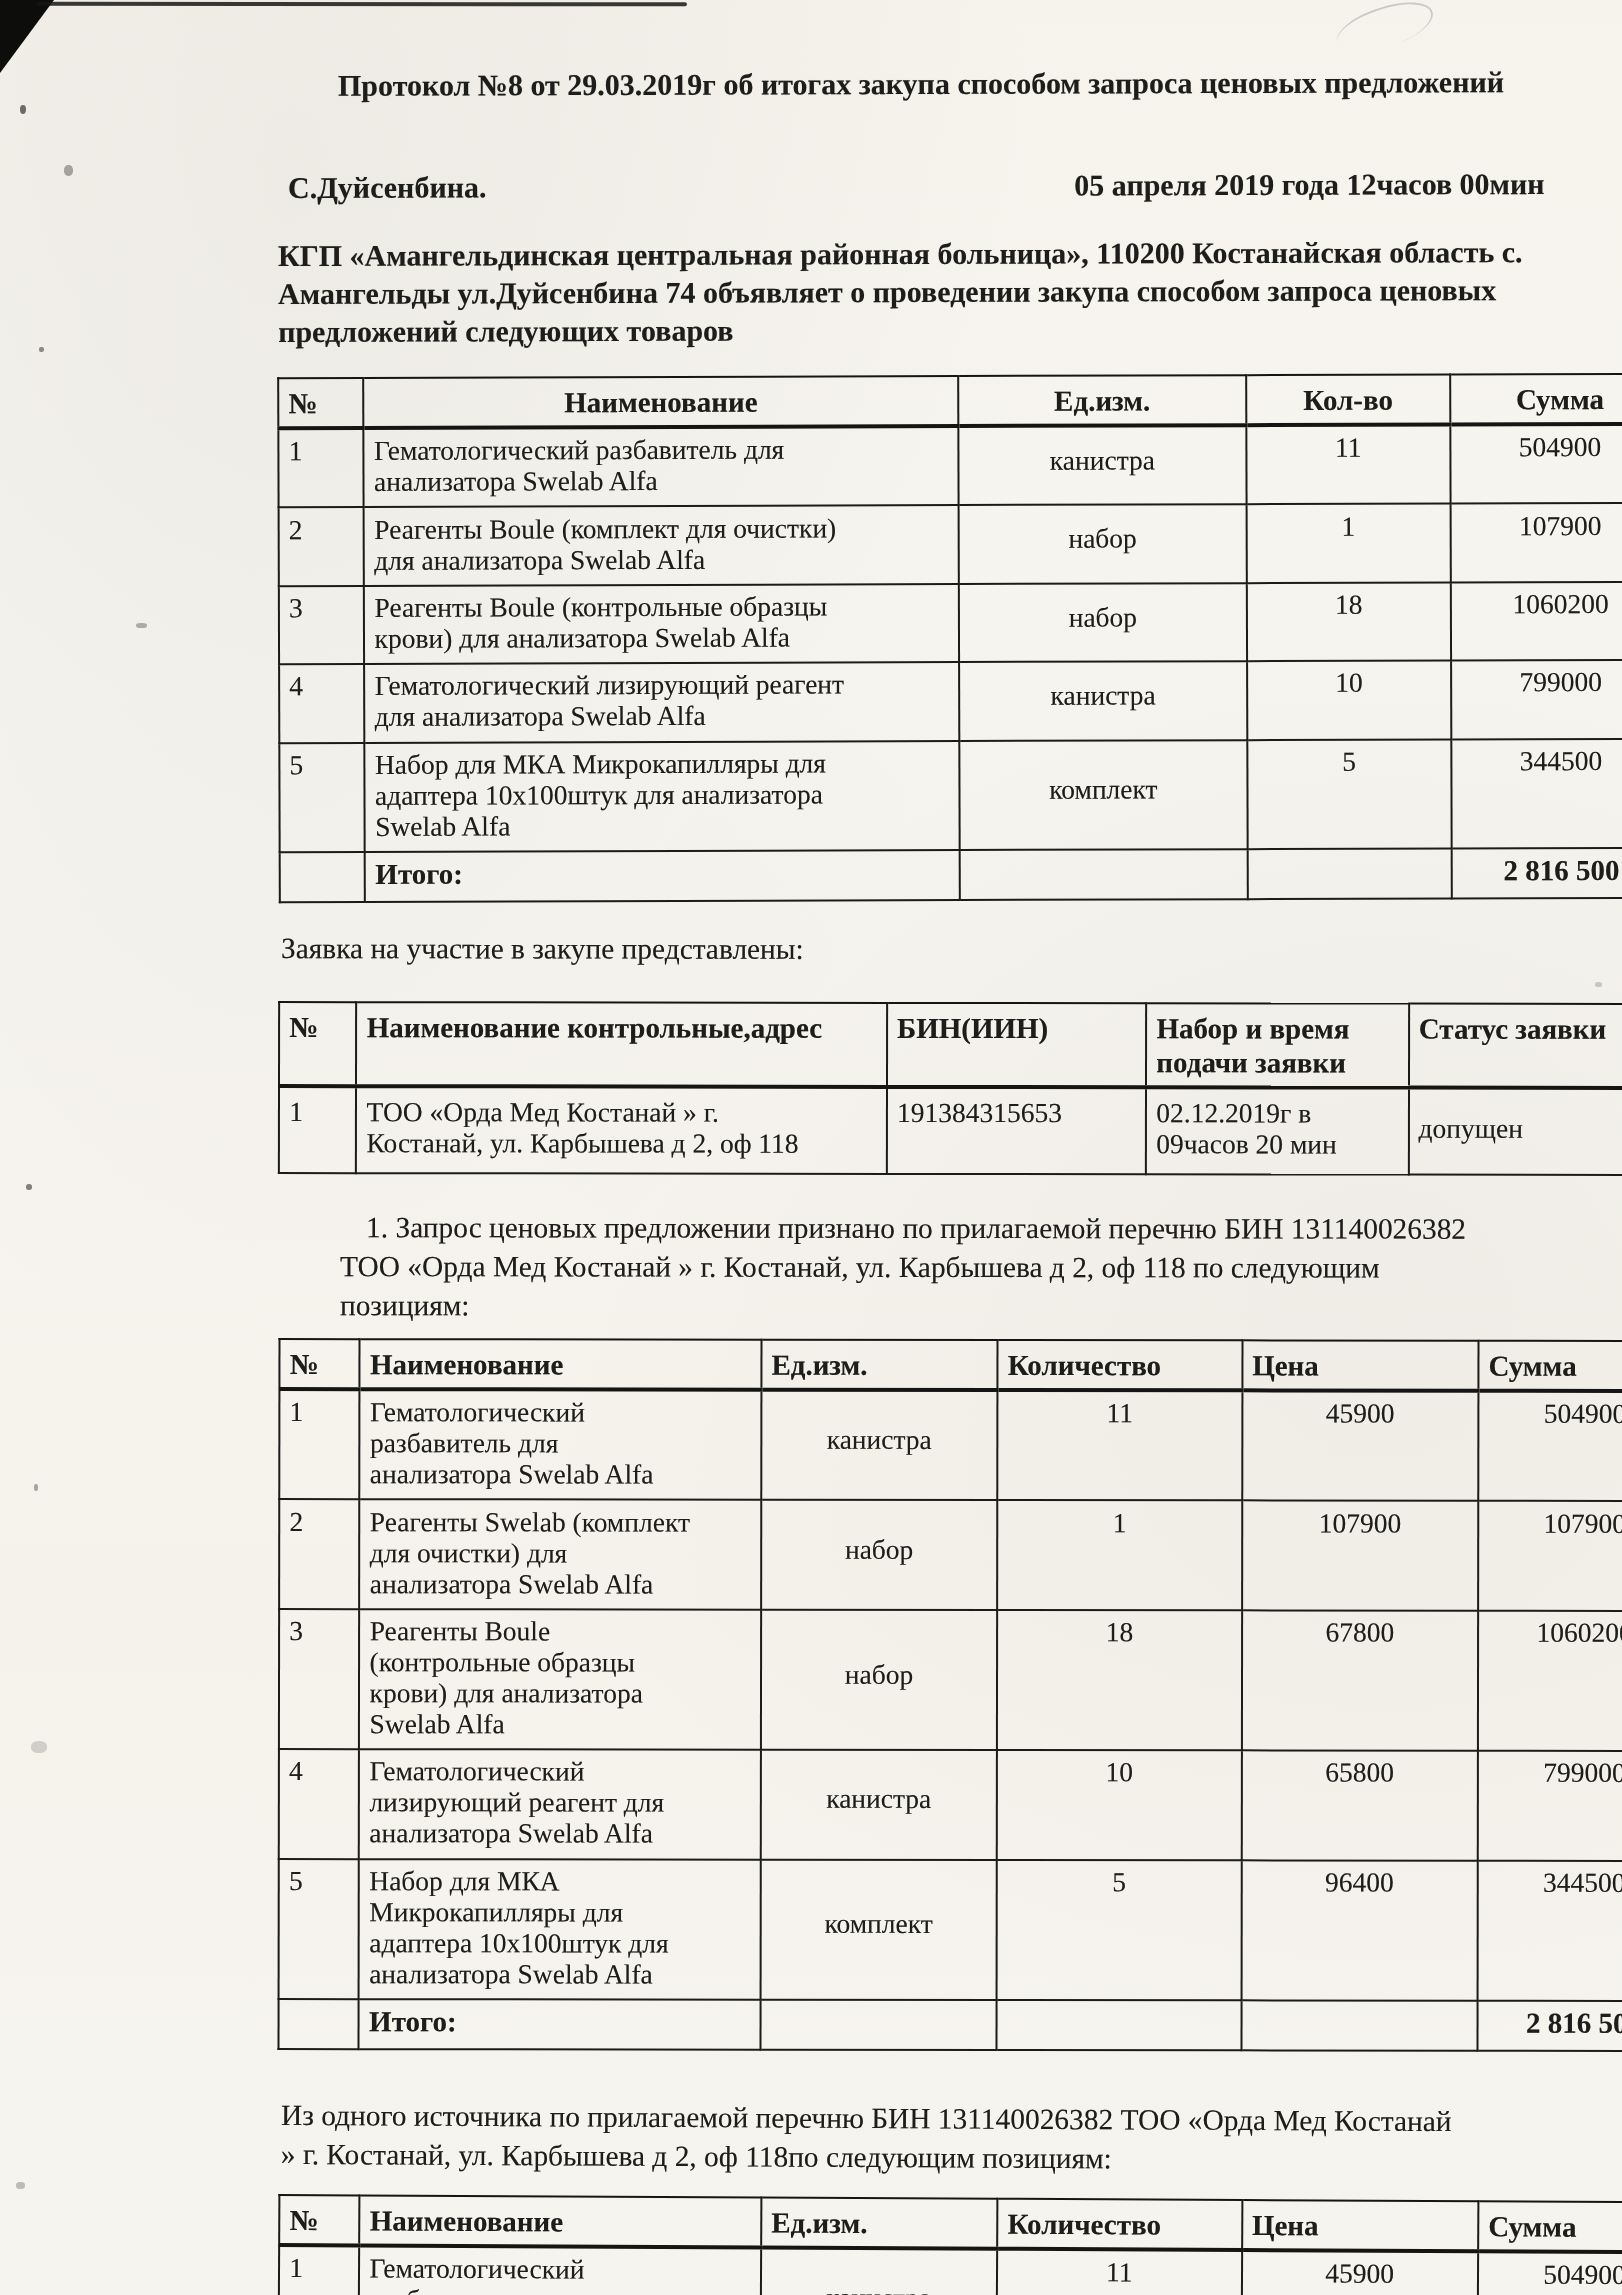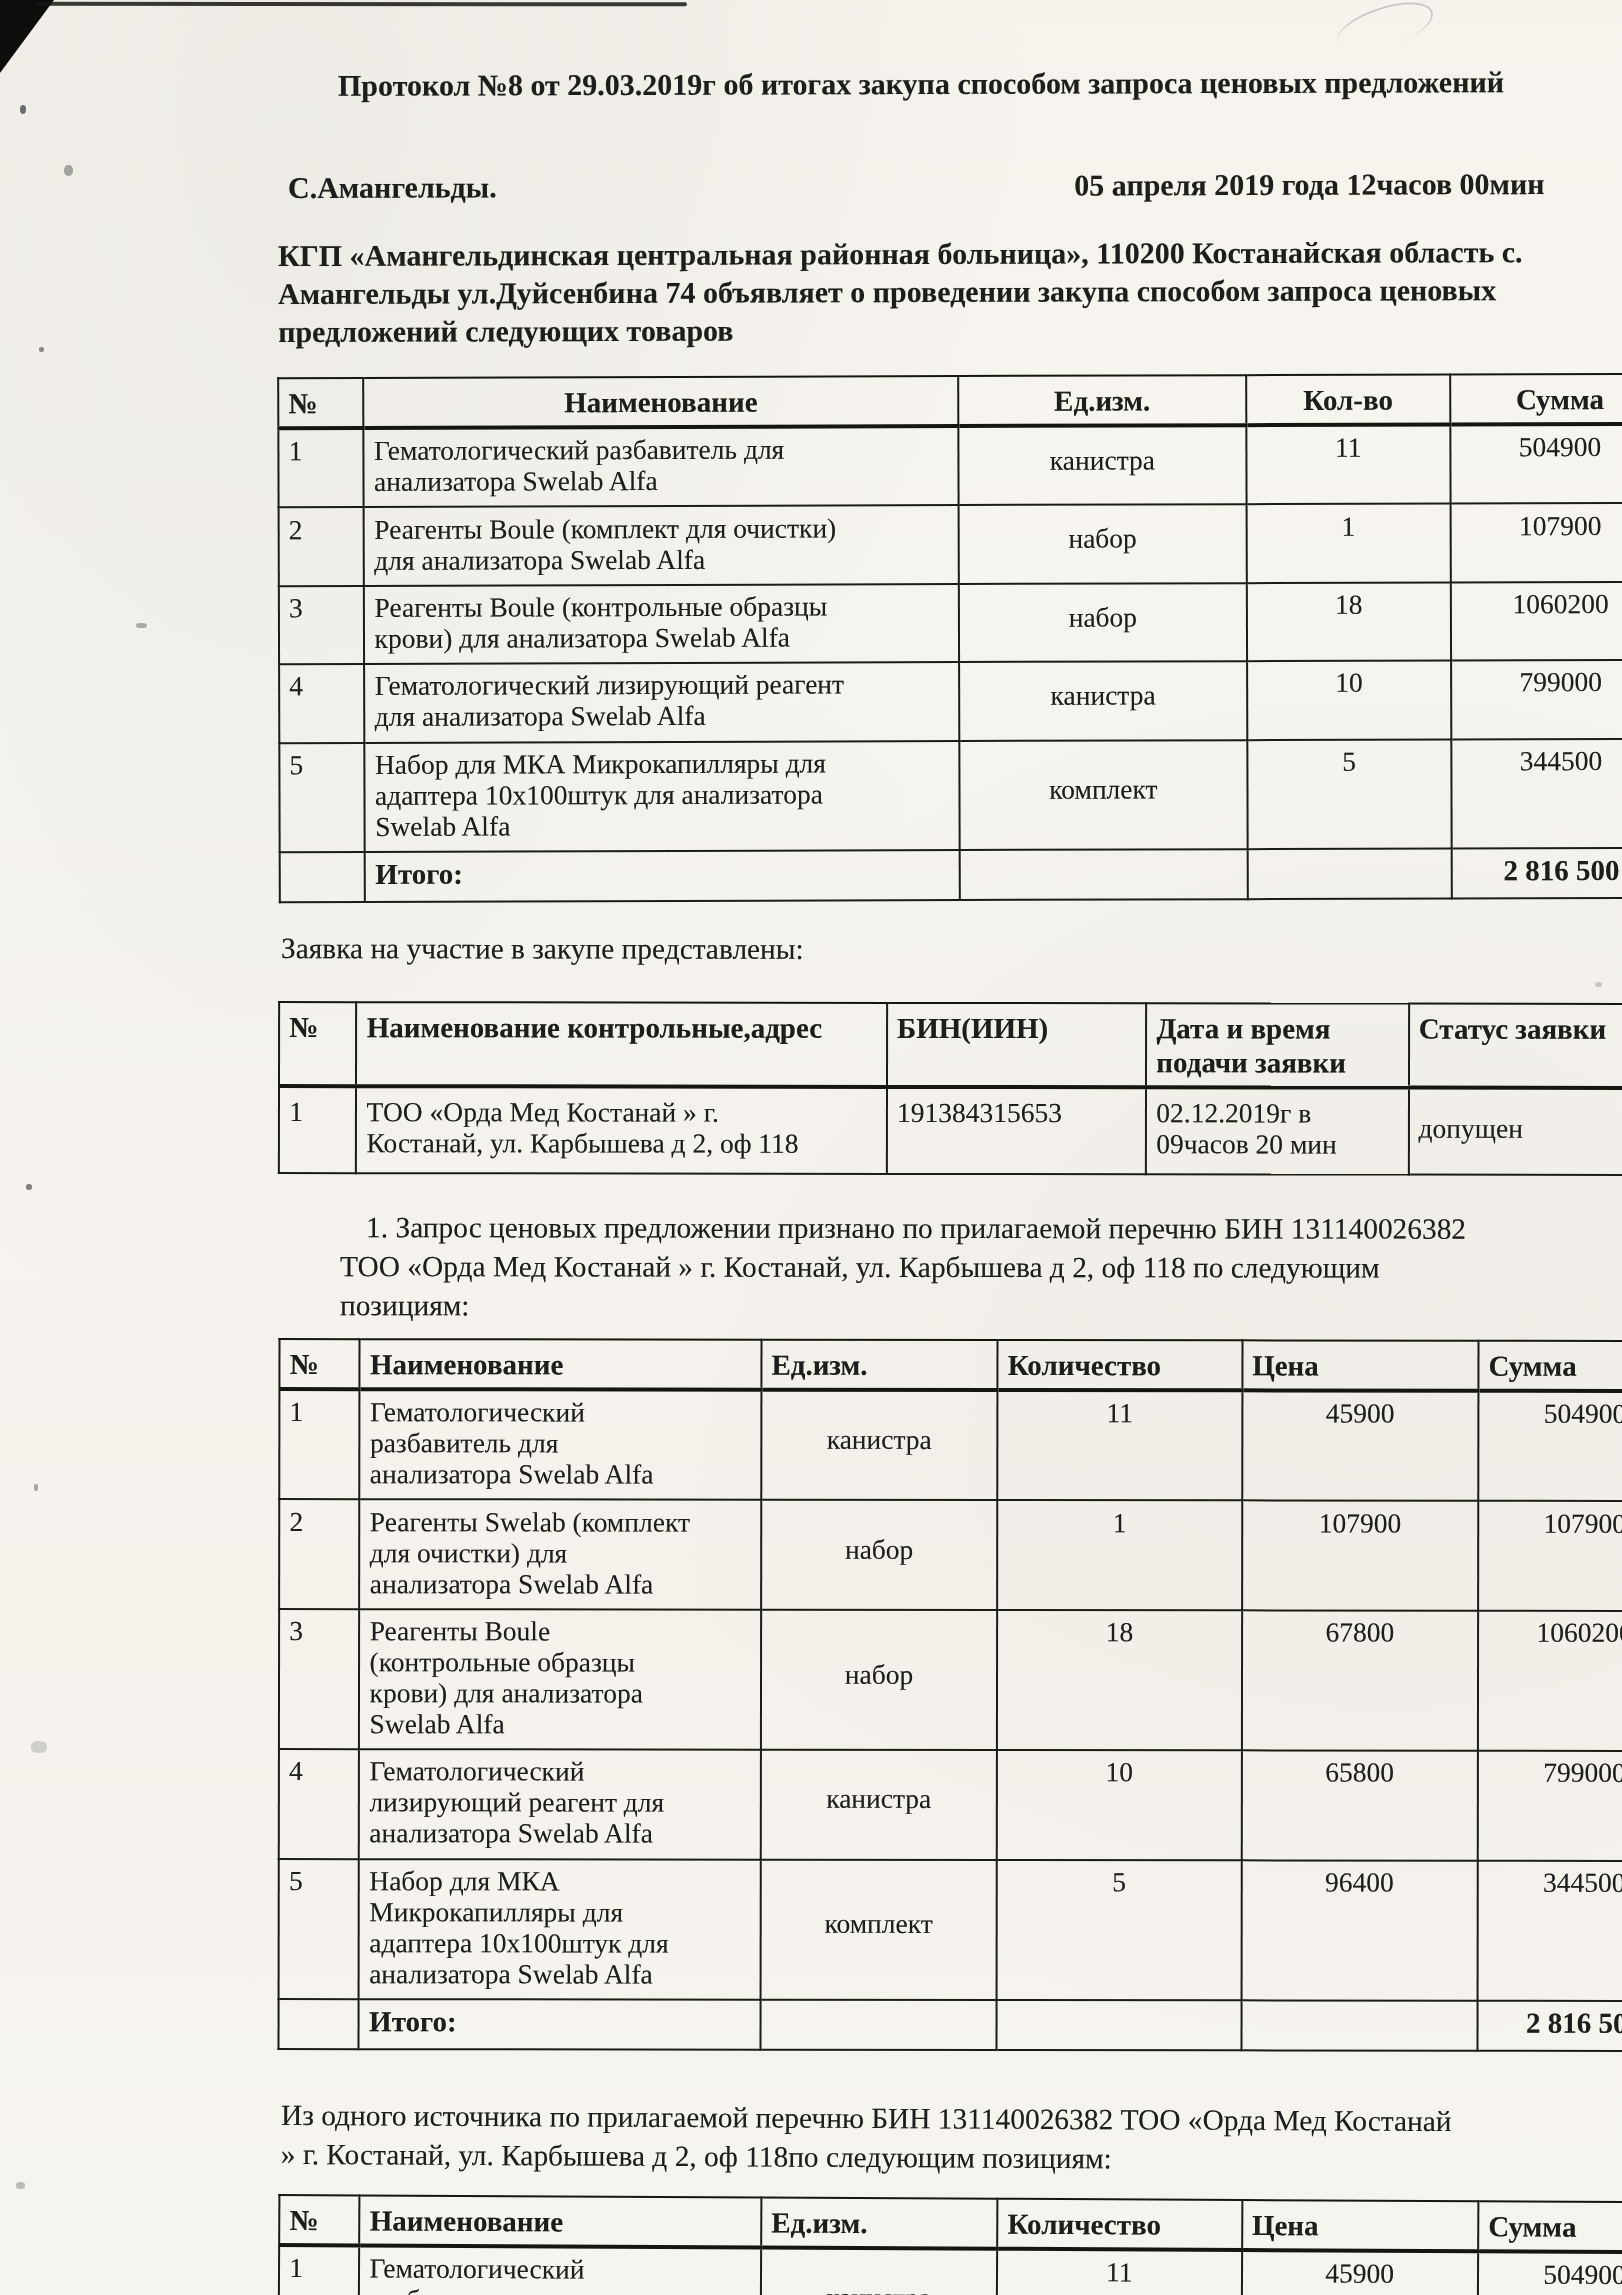--- a/index.html
+++ b/index.html
@@ -141,21 +141,21 @@
   <div class="artifact speck" style="left:34px;top:1484px;width:3.9px;height:7.2px;background:#555;opacity:.5"></div>
   <div class="artifact speck" style="left:31px;top:1741px;width:15.7px;height:11.8px;background:#999;opacity:.4"></div>
   <div class="artifact speck" style="left:1591px;top:399px;width:5.9px;height:5.9px;background:#777;opacity:.4"></div>
   <div class="artifact speck" style="left:1595px;top:982px;width:7.2px;height:4.6px;background:#888;opacity:.4"></div>
   <div class="artifact speck" style="left:16.4px;top:2182px;width:8.5px;height:6.5px;background:#666;opacity:.4"></div>
 
   <div class="content">
     <h1 class="title tilt-a">Протокол №8 от 29.03.2019г об  итогах закупа способом запроса ценовых предложений</h1>
 
     <div class="meta-row tilt-a">
-      <span>С.Амангельды.</span>
+      <span>С.Дуйсенбина.</span>
       <span>05 апреля 2019 года 12часов 00мин</span>
     </div>
 
     <p class="intro tilt-a">КГП «Амангельдинская центральная районная больница», 110200 Костанайская область  с.
 Амангельды ул.Дуйсенбина 74 объявляет о проведении закупа способом запроса ценовых
 предложений следующих товаров</p>
 
     <table id="t1" class="tilt-a">
         <thead>
           <tr>
@@ -219,21 +219,21 @@
       </table>
 
     <p class="para lead tilt-b">Заявка на участие в закупе представлены:</p>
 
     <table id="t2" class="tilt-b">
         <thead>
           <tr>
             <th>№</th>
             <th>Наименование контрольные,адрес</th>
             <th>БИН(ИИН)</th>
-            <th>Дата и время подачи заявки</th>
+            <th>Набор и время подачи заявки</th>
             <th>Статус заявки</th>
           </tr>
         </thead>
         <tbody>
           <tr>
             <td class="c-no">1</td>
             <td class="c-left">ТОО «Орда Мед Костанай » г.
 Костанай, ул. Карбышева д 2, оф 118</td>
             <td class="c-left">191384315653</td>
             <td class="c-left">02.12.2019г в

